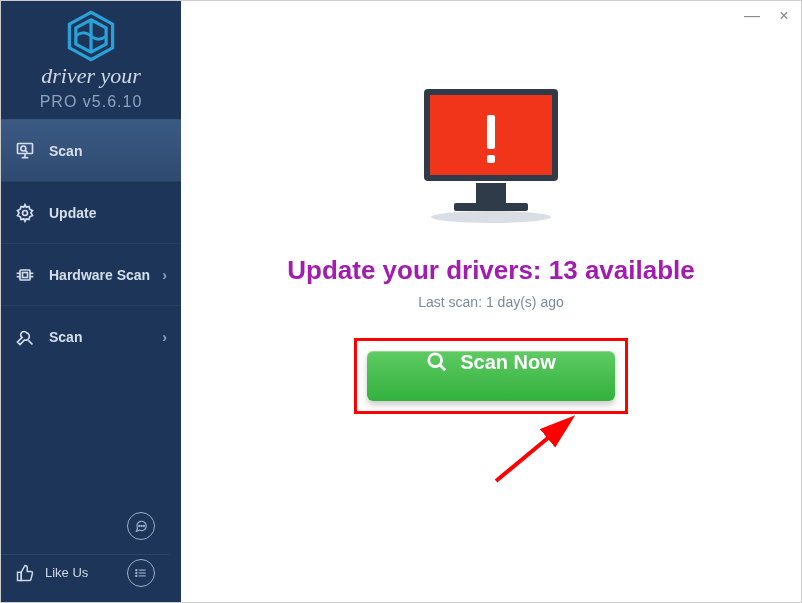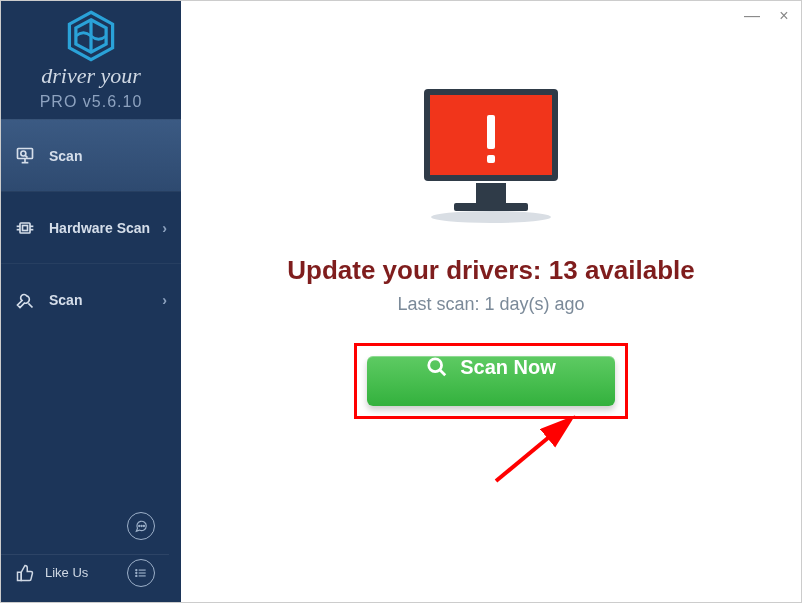--- a/index.html
+++ b/index.html
@@ -6,33 +6,33 @@
     body{width:802px;height:603px;overflow:hidden;background:#fff;border:1px solid #ccc;position:relative}
     .window-controls{position:absolute;top:6px;right:8px;display:flex;gap:14px;z-index:10}
     .wc{width:18px;height:18px;display:flex;align-items:center;justify-content:center;color:#888;font-size:16px;cursor:pointer}
     .app{display:flex;width:100%;height:100%}
     .sidebar{width:180px;background:#1c3559;color:#cfd8e4;display:flex;flex-direction:column;position:relative}
     .brand{height:118px;display:flex;flex-direction:column;align-items:center;justify-content:center;gap:2px}
     .logo-svg{width:54px;height:54px}
     .brand-name{font-size:22px;color:#cfd8e4;font-style:italic;font-family:Georgia,serif;margin-top:-2px}
     .brand-sub{font-size:16px;color:#8da2bf;letter-spacing:1px;margin-top:2px}
     .nav{display:flex;flex-direction:column}
-    .nav-item{height:72px;display:flex;align-items:center;padding:0 14px;color:#d5deea;font-size:14px;font-weight:600;position:relative;cursor:pointer;border-top:1px solid rgba(255,255,255,0.05)}
+    .nav-item{height:62px;display:flex;align-items:center;padding:0 14px;color:#d5deea;font-size:14px;font-weight:600;position:relative;cursor:pointer;border-top:1px solid rgba(255,255,255,0.05)}
     .nav-item.active{background:linear-gradient(180deg,#3b5a83 0%,#2e4a70 100%)}
     .nav-icon{width:20px;height:20px;margin-right:14px;display:flex;align-items:center;justify-content:center}
     .nav-chevron{position:absolute;right:14px;color:#8da2bf;font-size:14px}
     .sidebar-bottom{position:absolute;bottom:12px;left:0;right:12px}
     .like-row{display:flex;align-items:center;height:36px;padding:0 14px;font-size:13px;color:#cfd8e4;border-top:1px solid rgba(255,255,255,0.08);position:relative}
     .icon-circle{width:28px;height:28px;border:1.5px solid #9cb0c9;border-radius:50%;display:flex;align-items:center;justify-content:center;position:absolute}
     .icon-chat{right:14px;top:-42px}
     .icon-list{right:14px;top:4px}
     .main{flex:1;background:#fff;display:flex;flex-direction:column;align-items:center;padding-top:80px;position:relative}
     .alert-monitor{display:flex;flex-direction:column;align-items:center}
-    .headline{margin-top:24px;font-size:26px;font-weight:800;color:#7f1d1d}
-    .lastscan{margin-top:8px;font-size:18px;color:#7b8a99}
+    .headline{margin-top:24px;font-size:26px;font-weight:800;color:#a21caf}
+    .lastscan{margin-top:8px;font-size:14px;color:#7b8a99}
     .scan-frame{margin-top:28px;border:3px solid #ff0000;padding:10px;}
     .scan-btn{display:flex;align-items:flex-start;justify-content:center;gap:12px;width:248px;height:50px;border:none;border-radius:6px;background:linear-gradient(180deg,#5ecb63 0%,#33b13d 100%);color:#fff;font-size:20px;font-weight:700;cursor:pointer;box-shadow:inset 0 1px 0 rgba(255,255,255,.3),0 4px 6px rgba(0,0,0,.2)}
     .arrow-svg{position:absolute;left:305px;top:410px;width:110px;height:80px}
   </style>
 </head>
 <body>
 
 <div class="window-controls">
   <div class="wc">—</div>
   <div class="wc">×</div>
@@ -56,20 +56,29 @@
         <span class="nav-icon">
           <svg width="20" height="20" viewBox="0 0 24 24" fill="none" stroke="#d5deea" stroke-width="2">
               <rect x="3" y="3" width="18" height="12" rx="1"></rect>
               <line x1="8" y1="20" x2="16" y2="20"></line>
               <line x1="12" y1="15" x2="12" y2="20"></line>
               <circle cx="10" cy="9" r="3"></circle>
               <line x1="12.5" y1="11.5" x2="15" y2="14"></line>
             </svg>
         </span>
         <span>Scan</span>
+      </div>
+      <div class="nav-item">
+        <span class="nav-icon">
+          <svg width="20" height="20" viewBox="0 0 24 24" fill="none" stroke="#d5deea" stroke-width="2">
+              <circle cx="12" cy="12" r="3"></circle>
+              <path d="M12 2l1.5 3 3.3-.8.8 3.3L21 9l-1.9 2.8L21 15l-3.4 1.5-.8 3.3-3.3-.8L12 22l-1.5-3-3.3.8-.8-3.3L3 15l1.9-3.2L3 9l3.4-1.5.8-3.3 3.3.8z"></path>
+            </svg>
+        </span>
+        <span>Update</span>
       </div>
       <div class="nav-item">
         <span class="nav-icon">
           <svg width="20" height="20" viewBox="0 0 24 24" fill="none" stroke="#d5deea" stroke-width="2">
               <rect x="6" y="6" width="12" height="12" rx="1"></rect>
               <rect x="9" y="9" width="6" height="6"></rect>
               <line x1="2" y1="10" x2="6" y2="10"></line>
               <line x1="2" y1="14" x2="6" y2="14"></line>
               <line x1="18" y1="10" x2="22" y2="10"></line>
               <line x1="18" y1="14" x2="22" y2="14"></line>

